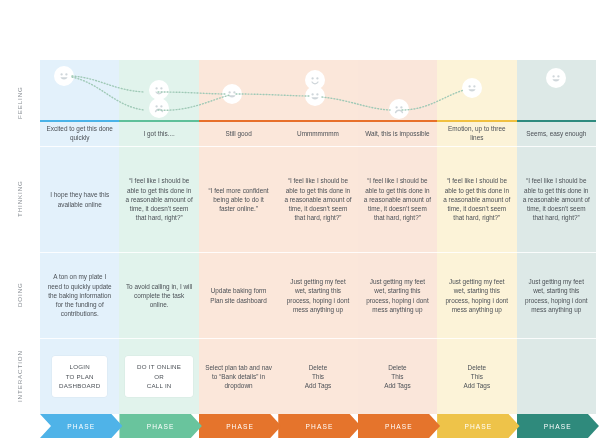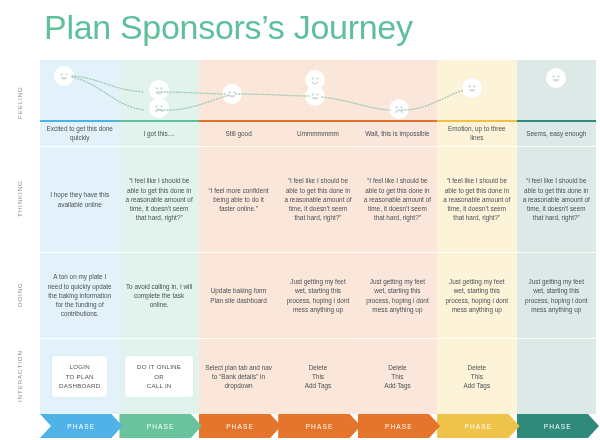--- a/index.html
+++ b/index.html
@@ -122,21 +122,20 @@
   }
   .chev:first-child {
     clip-path: polygon(0 0, calc(100% - 11px) 0, 100% 50%, calc(100% - 11px) 100%, 0 100%, 11px 50%);
   }
 </style>
 </head>
 <body>
 
 <div id="app">
 
-  <div class="title">Plan Sponsors’s Journey</div>
 
   <div class="rowlabel" id="rl0" style="top:60px;height:86px;">FEELING</div>
   <div class="rowlabel" id="rl1" style="top:146px;height:106px;">THINKING</div>
   <div class="rowlabel" id="rl2" style="top:252px;height:86px;">DOING</div>
   <div class="rowlabel" id="rl3" style="top:338px;height:76px;">INTERACTION</div>
 
   <div class="grid" id="grid">
       <div class="col" style="width: 79.4286px; background: rgb(227, 241, 251);">
         <div class="feel-band">
           <div class="face" style="left: 30%; top: 16px;">

